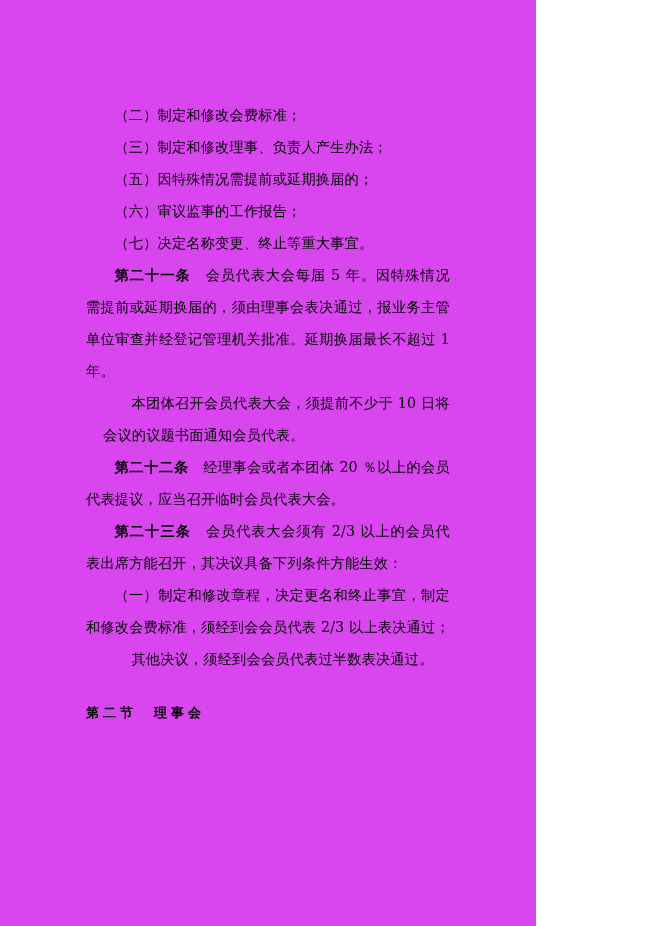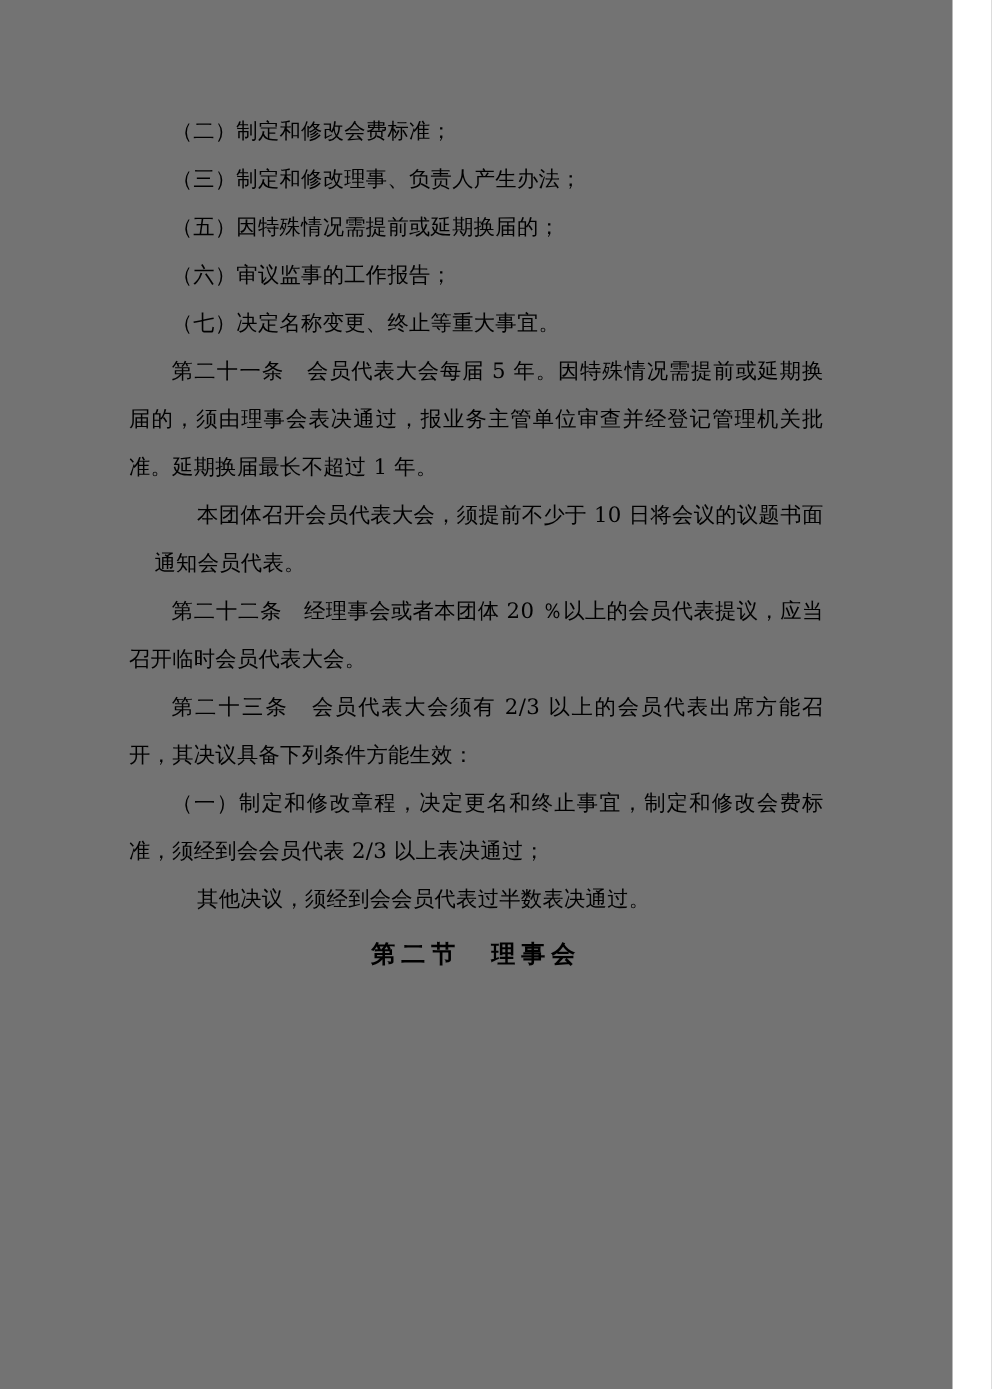--- a/index.html
+++ b/index.html
@@ -9,53 +9,53 @@
   }
   body {
     width: 661px;
     height: 926px;
     font-family: "DejaVu Serif", "Liberation Serif", serif;
     color: #000000;
     overflow: hidden;
   }
   .page {
     position: relative;
-    width: 635px;
+    width: 536px;
     height: 926px;
-    background: #737373;
+    background: #d946ef;
     box-sizing: border-box;
-    padding: 72px 86px 40px 86px;
+    padding: 99px 86px 40px 86px;
   }
   .doc-body {
     font-size: 14.2px;
     line-height: 32px;
     letter-spacing: 0.2px;
     text-align: justify;
   }
   .para {
     margin: 0 0 0 0;
     text-indent: 2em;
     word-break: break-all;
   }
   .para.item {
     text-indent: 2em;
   }
   .para.cont {
     text-indent: 2em;
     margin-left: 17px;
   }
   .lead {
-    font-weight: normal;
+    font-weight: bold;
     letter-spacing: 0.5px;
   }
   .section-heading {
-    margin-top: 2px;
-    text-align: center;
+    margin-top: 20px;
+    text-align: left;
     font-weight: bold;
-    font-size: 16px;
+    font-size: 13px;
     letter-spacing: 4px;
     line-height: 32px;
   }
   .spacer-sm { height: 2px; }
 </style>
 </head>
 <body>
 
 <div class="page">
   <div class="doc-body">

